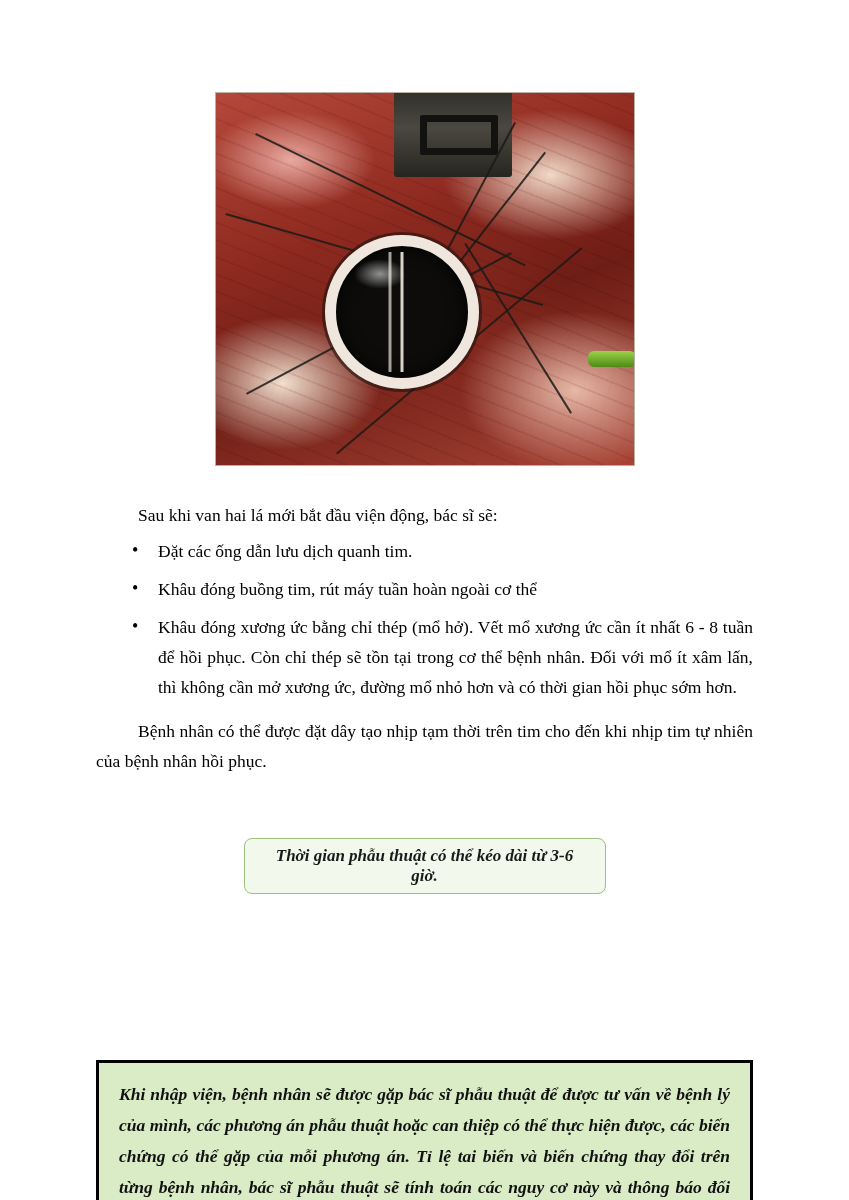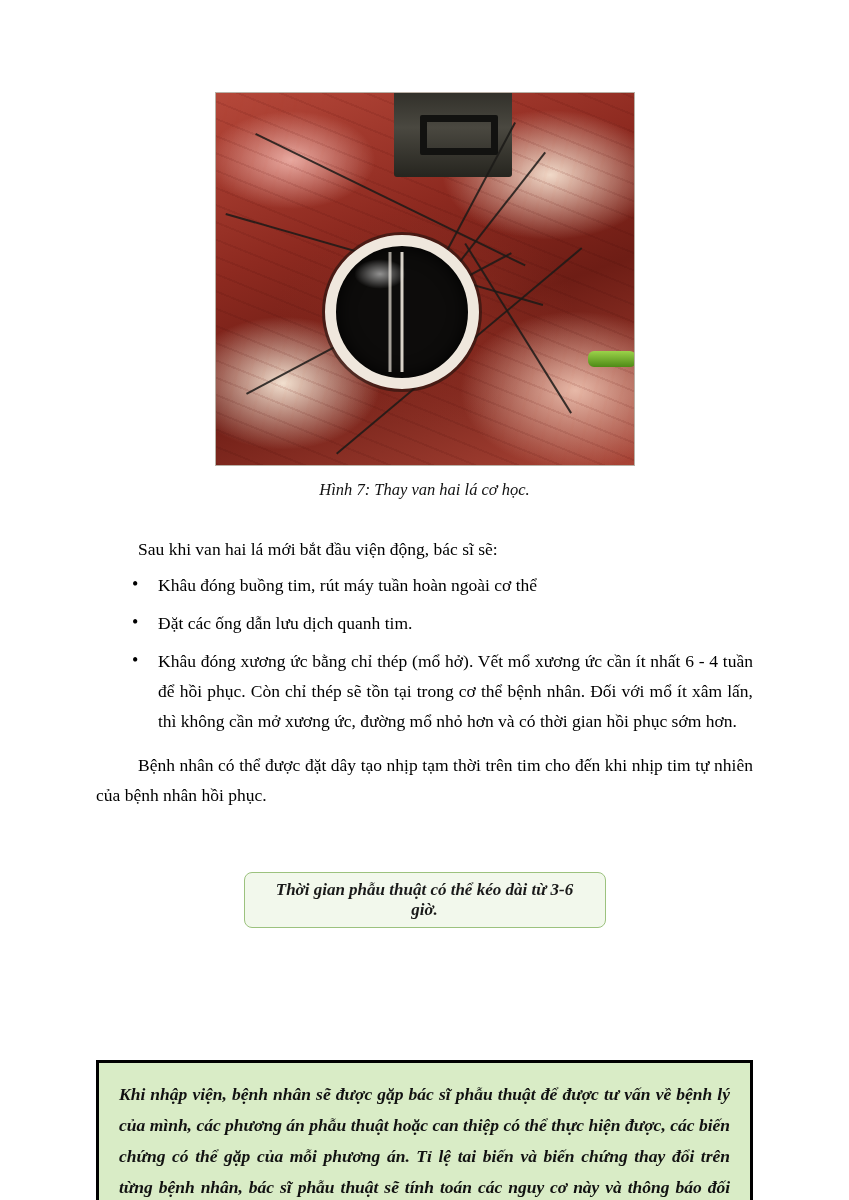--- a/index.html
+++ b/index.html
@@ -219,30 +219,29 @@
       <div class="suture" style="left:250px; top:150px; width:200px; height:2px; transform: rotate(58deg);"></div>
 
       <div class="valve-ring">
         <div class="valve-leaflet"></div>
         <div class="valve-leaflet b"></div>
         <div class="valve-glint"></div>
       </div>
 
       <div class="green-tube"></div>
     </div>
-    <div class="figure-caption">Hình 7: Thay van hai lá cơ học.</div>
   </div>
 
   <div class="body-text">
     <div class="para-indent">Sau khi van hai lá mới bắt đầu viện động, bác sĩ sẽ:</div>
 
     <ul class="bullets">
+      <li>Đặt các ống dẫn lưu dịch quanh tim.</li>
       <li>Khâu đóng buồng tim, rút máy tuần hoàn ngoài cơ thể</li>
-      <li>Đặt các ống dẫn lưu dịch quanh tim.</li>
-      <li>Khâu đóng xương ức bằng chỉ thép (mổ hở). Vết mổ xương ức cần ít nhất 6 - 4 tuần để hồi phục. Còn chỉ thép sẽ tồn tại trong cơ thể bệnh nhân. Đối với mổ ít xâm lấn, thì không cần mở xương ức, đường mổ nhỏ hơn và có thời gian hồi phục sớm hơn.</li>
+      <li>Khâu đóng xương ức bằng chỉ thép (mổ hở). Vết mổ xương ức cần ít nhất 6 - 8 tuần để hồi phục. Còn chỉ thép sẽ tồn tại trong cơ thể bệnh nhân. Đối với mổ ít xâm lấn, thì không cần mở xương ức, đường mổ nhỏ hơn và có thời gian hồi phục sớm hơn.</li>
     </ul>
 
     <div class="para-indent" style="margin-top:13px;">Bệnh nhân có thể được đặt dây tạo nhịp tạm thời trên tim cho đến khi nhịp tim tự nhiên của bệnh nhân hồi phục.</div>
   </div>
 
   <div class="callout-soft">
     <span>Thời gian phẫu thuật có thể kéo dài từ 3-6 giờ.</span>
   </div>
 
   <div class="note-box">

